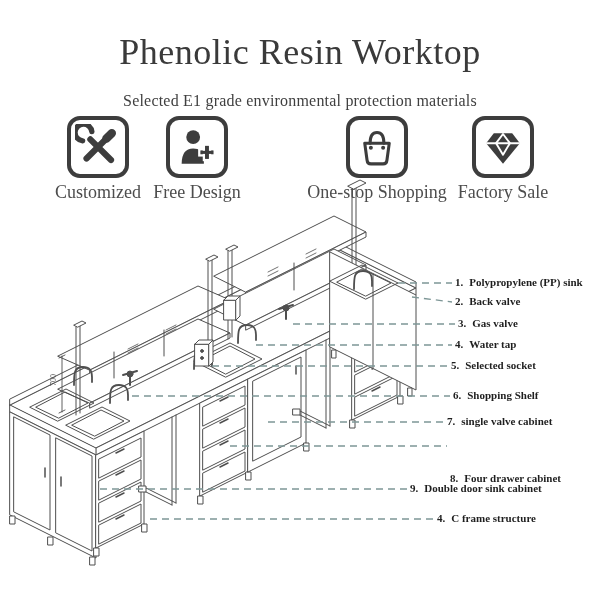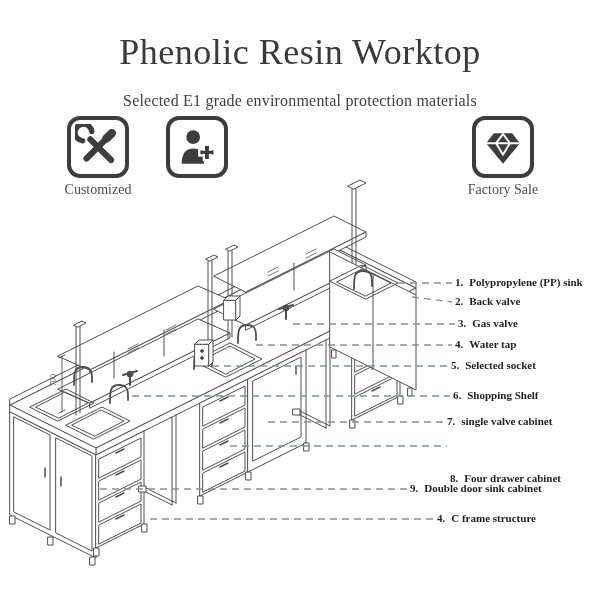--- a/index.html
+++ b/index.html
@@ -18,21 +18,21 @@
   }
   
   .feature{position:absolute;top:116px;width:62px;height:92px;}
   .f1{left:67px;} .f2{left:166px;} .f3{left:346px;} .f4{left:472px;}
   .icon-box{
     width:54px;height:54px;border:4px solid #3d3d3d;border-radius:13px;
     display:flex;align-items:center;justify-content:center;background:#fff;
   }
   .feature .flabel{
     position:absolute;top:66px;left:50%;transform:translateX(-50%);
-    white-space:nowrap;font-size:14px;color:#4d4d4d;
+    white-space:nowrap;font-size:18px;color:#4d4d4d;
   }
   
   .diagram-svg{position:absolute;left:0;top:0;width:600px;height:600px;}
   .callout{
     position:absolute;white-space:nowrap;font-size:11px;font-weight:bold;color:#1f1f1f;
   }
   .callout .num{margin-right:6px;}
   .c1{left:455px;top:276px;} .c2{left:455px;top:295px;} .c3{left:458px;top:317px;}
   .c4{left:455px;top:338px;} .c5{left:451px;top:359px;} .c6{left:453px;top:389px;}
   .c7{left:447px;top:415px;} .c8{left:450px;top:439px;margin-top:33px;} .c9{left:410px;top:482px;}
@@ -66,22 +66,36 @@
         <circle cx="25" cy="17" r="9" fill="#3d3d3d"></circle>
         <path d="M10 52 q0 -20 15 -20 q12 0 14 10 l0 10 Z" fill="#3d3d3d"></path>
         <g stroke="#ffffff" stroke-width="3">
           <rect x="33" y="33" width="20" height="8" fill="#3d3d3d"></rect>
           <rect x="39" y="27" width="8" height="20" fill="#3d3d3d"></rect>
         </g>
         <rect x="35" y="35" width="16" height="4" fill="#3d3d3d"></rect>
         <rect x="41" y="29" width="4" height="16" fill="#3d3d3d"></rect>
       </svg>
     </div>
-  </div>
-
+    <span class="flabel">Free Design</span>
+  </div>
+
+  <div class="feature f3">
+    <div class="icon-box">
+      <svg width="46" height="46" viewBox="0 0 60 60">
+        <g stroke="#3d3d3d" stroke-width="4" fill="none" stroke-linejoin="round" stroke-linecap="round">
+          <path d="M14 25 L46 25 L43 47 q-0.5 5 -5 5 L22 52 q-4.5 0 -5 -5 Z"></path>
+          <path d="M21 25 q0 -14 9 -14 q9 0 9 14"></path>
+        </g>
+        <circle cx="22" cy="31" r="2.6" fill="#3d3d3d"></circle>
+        <circle cx="38" cy="31" r="2.6" fill="#3d3d3d"></circle>
+      </svg>
+    </div>
+    <span class="flabel">One-stop Shopping</span>
+  </div>
 
   <div class="feature f4">
     <div class="icon-box">
       <svg width="46" height="46" viewBox="0 0 60 60">
         <path d="M18 12 L42 12 L52 25 L30 52 L8 25 Z" fill="#3d3d3d"></path>
         <g stroke="#ffffff" stroke-width="2.5" fill="none" stroke-linejoin="round">
           <path d="M8 25 L52 25"></path>
           <path d="M30 13 L21 25 L30 40 L39 25 Z"></path>
         </g>
       </svg>

